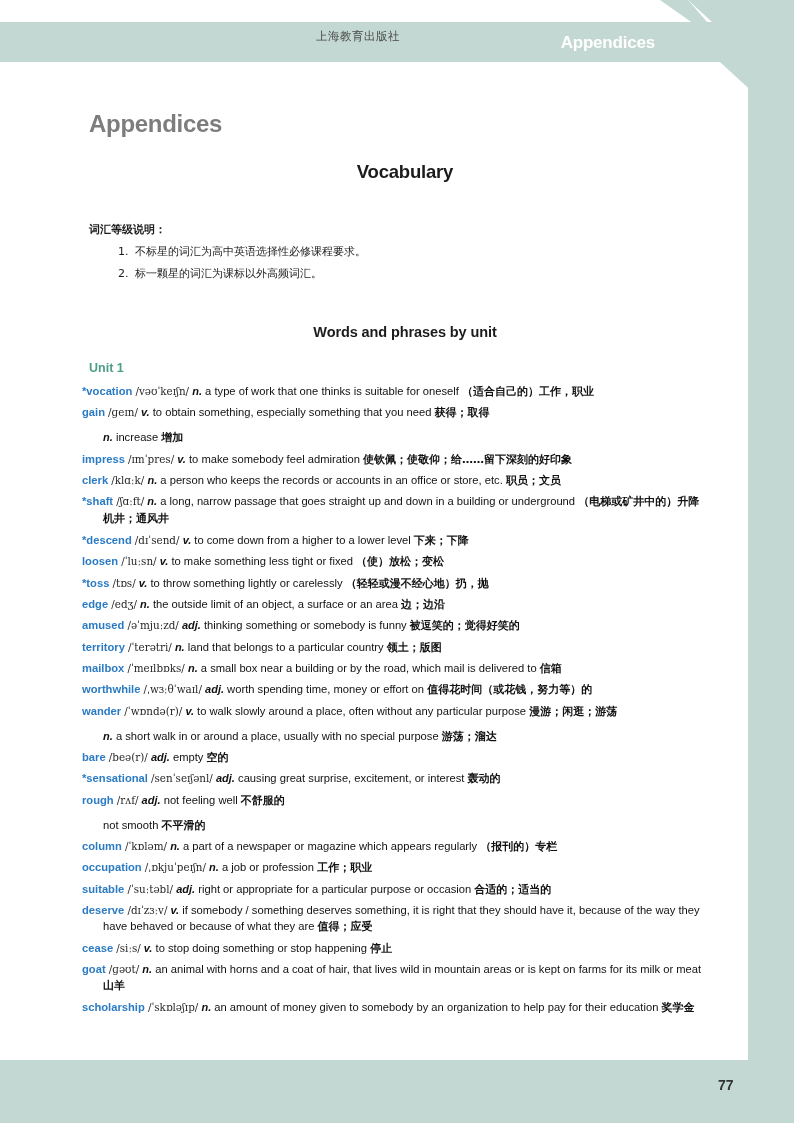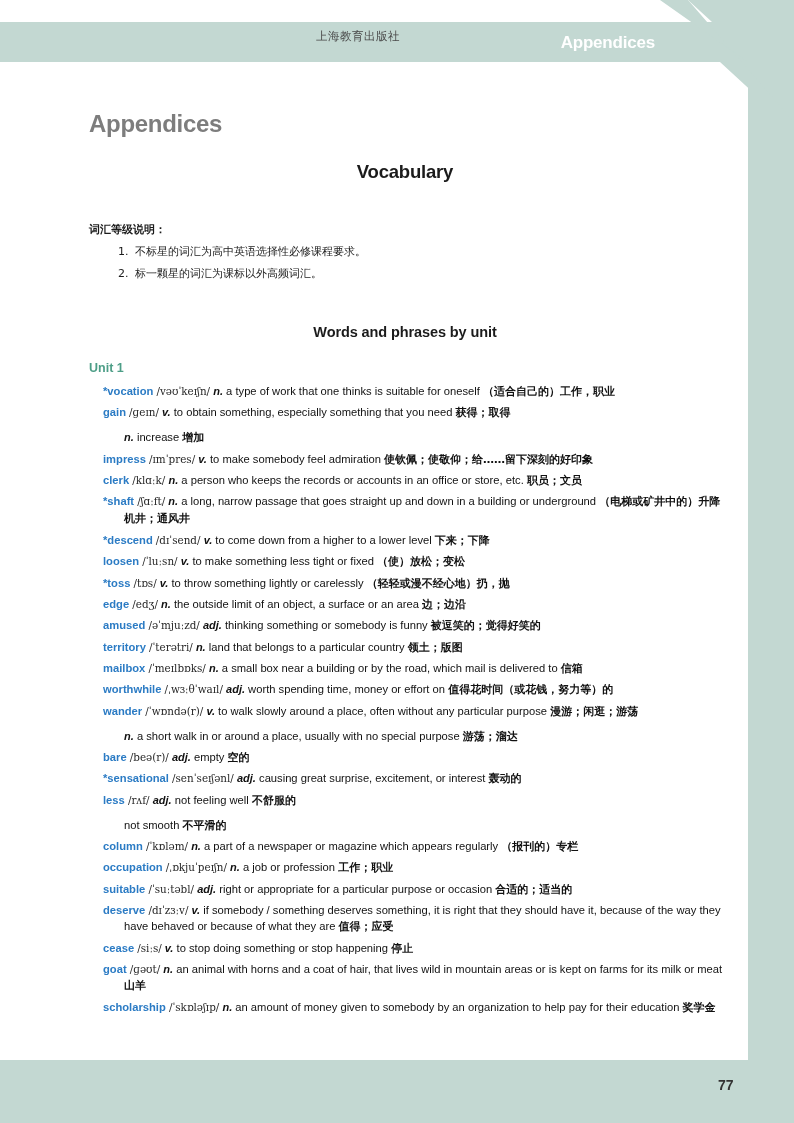--- a/index.html
+++ b/index.html
@@ -78,21 +78,21 @@
     line-height:1.25;
   }
   .note-num{display:inline-block;width:17px;}
 
   
   .unit-label{
     position:absolute;left:89px;top:361px;
     font-size:12.5px;font-weight:bold;color:#4d9e87;text-align:center;
   }
   .entries{
-    position:absolute;left:103px;top:383px;width:625px;
+    position:absolute;left:82px;top:383px;width:625px;
   }
   .entry{
     font-size:11.2px;color:#111;line-height:1.46;
     margin-bottom:4.3px;
     text-indent:0;
     padding-left:21px;
   }
   .entry > .hw{margin-left:-21px;}
   .hw{
     color:#2b7bc4;font-weight:bold;
@@ -164,21 +164,21 @@
       <div class="entry"><span class="hw"><span>loosen</span></span> <span class="ipa">/ˈluːsn/</span> <span class="pos">v.</span> <span class="def">to make something less tight or fixed</span>  <span class="cn">（使）放松；变松</span></div>
       <div class="entry"><span class="hw"><span class="star">*</span><span>toss</span></span> <span class="ipa">/tɒs/</span> <span class="pos">v.</span> <span class="def">to throw something lightly or carelessly</span>  <span class="cn">（轻轻或漫不经心地）扔，抛</span></div>
       <div class="entry"><span class="hw"><span>edge</span></span> <span class="ipa">/edʒ/</span> <span class="pos">n.</span> <span class="def">the outside limit of an object, a surface or an area</span>  <span class="cn">边；边沿</span></div>
       <div class="entry"><span class="hw"><span>amused</span></span> <span class="ipa">/əˈmjuːzd/</span> <span class="pos">adj.</span> <span class="def">thinking something or somebody is funny</span>  <span class="cn">被逗笑的；觉得好笑的</span></div>
       <div class="entry"><span class="hw"><span>territory</span></span> <span class="ipa">/ˈterətri/</span> <span class="pos">n.</span> <span class="def">land that belongs to a particular country</span>  <span class="cn">领土；版图</span></div>
       <div class="entry"><span class="hw"><span>mailbox</span></span> <span class="ipa">/ˈmeɪlbɒks/</span> <span class="pos">n.</span> <span class="def">a small box near a building or by the road, which mail is delivered to</span>  <span class="cn">信箱</span></div>
       <div class="entry"><span class="hw"><span>worthwhile</span></span> <span class="ipa">/ˌwɜːθˈwaɪl/</span> <span class="pos">adj.</span> <span class="def">worth spending time, money or effort on</span>  <span class="cn">值得花时间（或花钱，努力等）的</span></div>
       <div class="entry"><span class="hw"><span>wander</span></span> <span class="ipa">/ˈwɒndə(r)/</span> <span class="pos">v.</span> <span class="def">to walk slowly around a place, often without any particular purpose</span>  <span class="cn">漫游；闲逛；游荡</span><span class="sub"><span class="pos">n.</span> <span class="def">a short walk in or around a place, usually with no special purpose</span>  <span class="cn">游荡；溜达</span></span></div>
       <div class="entry"><span class="hw"><span>bare</span></span> <span class="ipa">/beə(r)/</span> <span class="pos">adj.</span> <span class="def">empty</span>  <span class="cn">空的</span></div>
       <div class="entry"><span class="hw"><span class="star">*</span><span>sensational</span></span> <span class="ipa">/senˈseɪʃənl/</span> <span class="pos">adj.</span> <span class="def">causing great surprise, excitement, or interest</span>  <span class="cn">轰动的</span></div>
-      <div class="entry"><span class="hw"><span>less</span></span> <span class="ipa">/rʌf/</span> <span class="pos">adj.</span> <span class="def">not feeling well</span>  <span class="cn">不舒服的</span><span class="sub"><span class="def">not smooth</span>  <span class="cn">不平滑的</span></span></div>
+      <div class="entry"><span class="hw"><span>rough</span></span> <span class="ipa">/rʌf/</span> <span class="pos">adj.</span> <span class="def">not feeling well</span>  <span class="cn">不舒服的</span><span class="sub"><span class="def">not smooth</span>  <span class="cn">不平滑的</span></span></div>
       <div class="entry"><span class="hw"><span>column</span></span> <span class="ipa">/ˈkɒləm/</span> <span class="pos">n.</span> <span class="def">a part of a newspaper or magazine which appears regularly</span>  <span class="cn">（报刊的）专栏</span></div>
       <div class="entry"><span class="hw"><span>occupation</span></span> <span class="ipa">/ˌɒkjuˈpeɪʃn/</span> <span class="pos">n.</span> <span class="def">a job or profession</span>  <span class="cn">工作；职业</span></div>
       <div class="entry"><span class="hw"><span>suitable</span></span> <span class="ipa">/ˈsuːtəbl/</span> <span class="pos">adj.</span> <span class="def">right or appropriate for a particular purpose or occasion</span>  <span class="cn">合适的；适当的</span></div>
       <div class="entry"><span class="hw"><span>deserve</span></span> <span class="ipa">/dɪˈzɜːv/</span> <span class="pos">v.</span> <span class="def">if somebody / something deserves something, it is right that they should have it, because of the way they have behaved or because of what they are</span>  <span class="cn">值得；应受</span></div>
       <div class="entry"><span class="hw"><span>cease</span></span> <span class="ipa">/siːs/</span> <span class="pos">v.</span> <span class="def">to stop doing something or stop happening</span>  <span class="cn">停止</span></div>
       <div class="entry"><span class="hw"><span>goat</span></span> <span class="ipa">/ɡəʊt/</span> <span class="pos">n.</span> <span class="def">an animal with horns and a coat of hair, that lives wild in mountain areas or is kept on farms for its milk or meat</span>  <span class="cn">山羊</span></div>
       <div class="entry"><span class="hw"><span>scholarship</span></span> <span class="ipa">/ˈskɒləʃɪp/</span> <span class="pos">n.</span> <span class="def">an amount of money given to somebody by an organization to help pay for their education</span>  <span class="cn">奖学金</span></div>
     </div>
 
   <div class="page-num">77</div>

